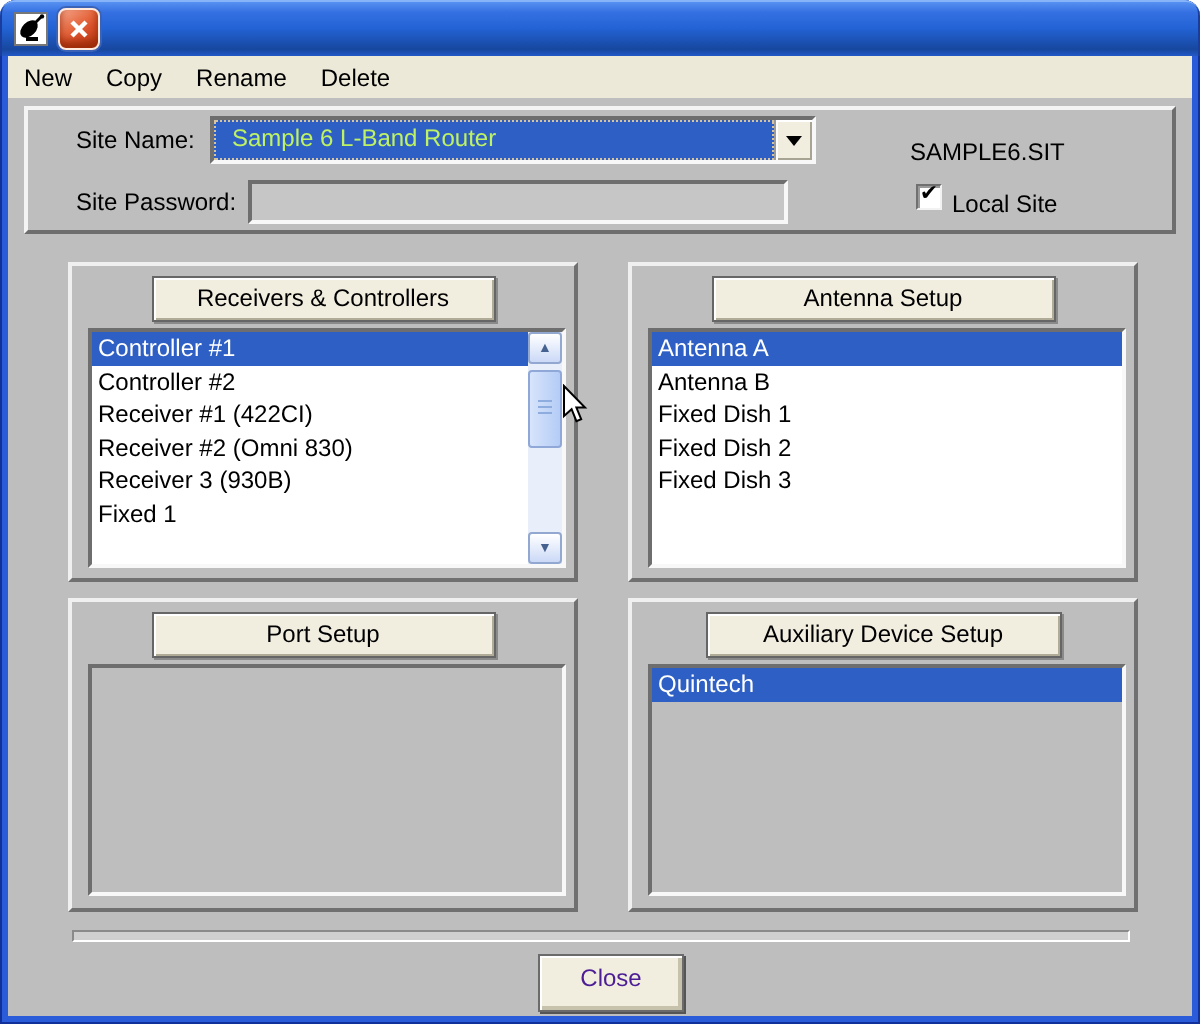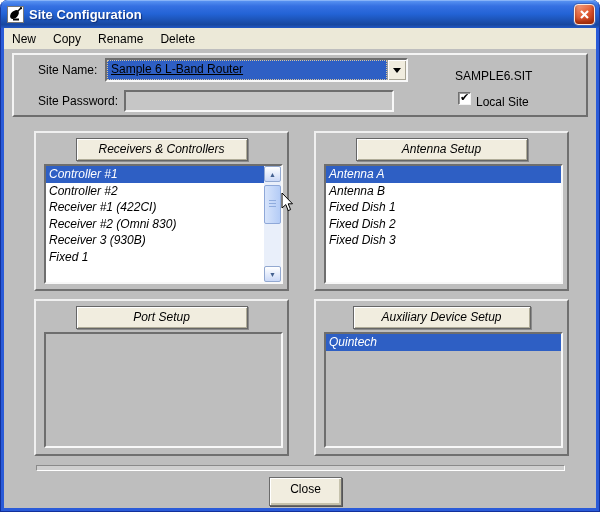--- a/index.html
+++ b/index.html
@@ -35,22 +35,22 @@
   .panel{
     position:absolute;left:12px;top:53px;width:576px;height:64px;box-sizing:border-box;
     border:2px solid;border-color:#F4F4F4 #6E6E6E #6E6E6E #F4F4F4;
   }
   .lbl{position:absolute;font-size:12px;color:#000;white-space:nowrap;}
   .combo{
     position:absolute;left:91px;top:3px;width:303px;height:24px;box-sizing:border-box;
     border:2px solid;border-color:#6E6E6E #F8F8F8 #F8F8F8 #6E6E6E;display:flex;background:#fff;
   }
   .combo-value{
-    flex:1;background:var(--selection-blue,#2E5FC4);color:#000000;font-size:12px;line-height:17px;
-    padding:0 3px;border:1px dotted #D8C49C;white-space:nowrap;overflow:hidden;text-decoration:underline;
+    flex:1;background:var(--selection-blue,#2E5FC4);color:#bef264;font-size:12px;line-height:17px;
+    padding:0 8px;border:1px dotted #D8C49C;white-space:nowrap;overflow:hidden;
   }
   .combo-btn{
     flex:none;width:18px;background:var(--button-face,#F1EDDF);border-left:1px solid #9A9A9A;
     box-shadow:inset 1px 1px 0 #fff, inset -1px -1px 0 #A8A494;
     display:flex;align-items:center;justify-content:center;cursor:default;
   }
   .arrow-down{width:0;height:0;border-left:4px solid transparent;border-right:4px solid transparent;border-top:5px solid #000;}
   .pw-field{
     position:absolute;left:110px;top:35px;width:270px;height:22px;box-sizing:border-box;
     border:2px solid;border-color:#6E6E6E #F8F8F8 #F8F8F8 #6E6E6E;background:#C6C6C6;
@@ -58,21 +58,21 @@
   }
   .checkbox{
     position:absolute;left:444px;top:37px;width:13px;height:13px;box-sizing:border-box;background:#fff;
     border:1px solid #707070;border-right-color:#F2F2F2;border-bottom-color:#F2F2F2;
     box-shadow:inset 1px 1px 0 #9A9A9A;display:flex;align-items:center;justify-content:center;cursor:default;
   }
   .checkmark{font-size:11px;line-height:11px;color:#000;font-weight:bold;margin-top:-2px;}
   
   .group{
     position:absolute;box-sizing:border-box;
-    border:2px solid;border-color:#F0F0F0 #707070 #707070 #F0F0F0;font-style:italic;
+    border:2px solid;border-color:#F0F0F0 #707070 #707070 #F0F0F0;
   }
   #group-receivers{left:34px;top:131px;width:255px;height:160px;}
   #group-antenna  {left:314px;top:131px;width:255px;height:160px;padding-left:43px;}
   #group-port     {left:34px;top:299px;width:255px;height:157px;}
   #group-aux      {left:314px;top:299px;width:255px;height:157px;}
   .group-header{
     position:absolute;top:5px;left:50%;transform:translateX(-50%);height:23px;box-sizing:border-box;
     background:var(--button-face,#F1EDDF);border:1px solid #666;
     box-shadow:inset 1px 1px 0 #FFF, inset -1px -1px 0 #B0AC98, 1px 1px 0 #8A8A8A;
     font-size:12px;line-height:21px;text-align:center;color:#000;white-space:nowrap;cursor:default;
@@ -106,38 +106,37 @@
   }
   
   .divider{
     position:absolute;left:36px;top:465px;width:527px;height:4px;background:#CFCFCF;
     border:1px solid #8A8A8A;border-right-color:#FFF;border-bottom-color:#FFF;
   }
   .close-button{
     position:absolute;left:269px;top:477px;width:73px;height:29px;box-sizing:border-box;
     background:var(--button-face,#F1EDDF);border:1px solid #6B6B6B;
     box-shadow:inset 1px 1px 0 #FFF, inset -2px -2px 0 #C6C2AC, 1px 1px 0 #555;
-    font-size:12px;color:#000000;text-align:center;line-height:23px;cursor:default;
+    font-size:12px;color:#4c1d95;text-align:center;line-height:23px;cursor:default;
   }
   .cursor{position:absolute;left:281px;top:192px;pointer-events:none;}
 </style>
 </head>
 <body>
 
 <div id="window">
 
   <div class="titlebar">
     <svg class="title-icon" viewBox="0 0 17 17">
       <rect x="0.5" y="0.5" width="16" height="16" fill="#ffffff" stroke="#777777"></rect>
       <ellipse cx="7.5" cy="8.5" rx="5.2" ry="3.4" transform="rotate(-45 7.5 8.5)" fill="#000"></ellipse>
       <line x1="10.5" y1="5.5" x2="13.5" y2="2.5" stroke="#000" stroke-width="1.4"></line>
       <circle cx="14" cy="2.2" r="1.1" fill="#000"></circle>
       <rect x="6" y="12.5" width="6" height="2" fill="#000"></rect>
     </svg>
-    <span class="title-text">Site Configuration</span>
     <div class="close-btn">
       <svg width="11" height="11" viewBox="0 0 11 11">
         <line x1="2" y1="2" x2="9" y2="9" stroke="#fff" stroke-width="2.2"></line>
         <line x1="9" y1="2" x2="2" y2="9" stroke="#fff" stroke-width="2.2"></line>
       </svg>
     </div>
   </div>
 
   <div class="menubar">
 

